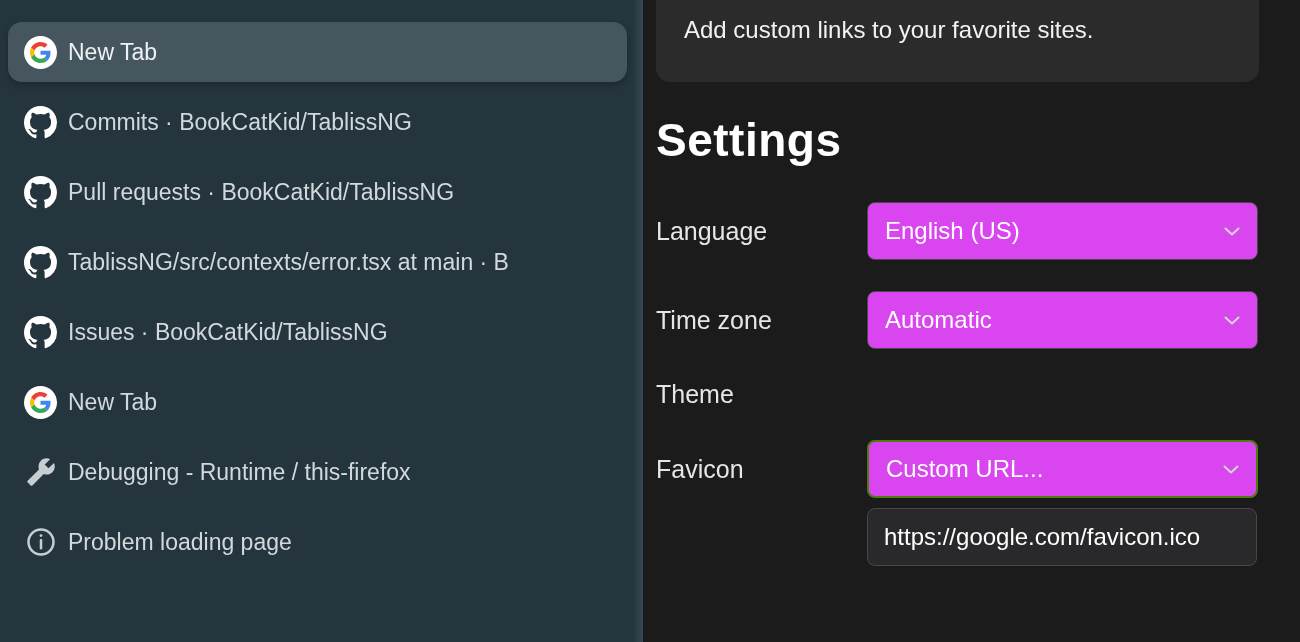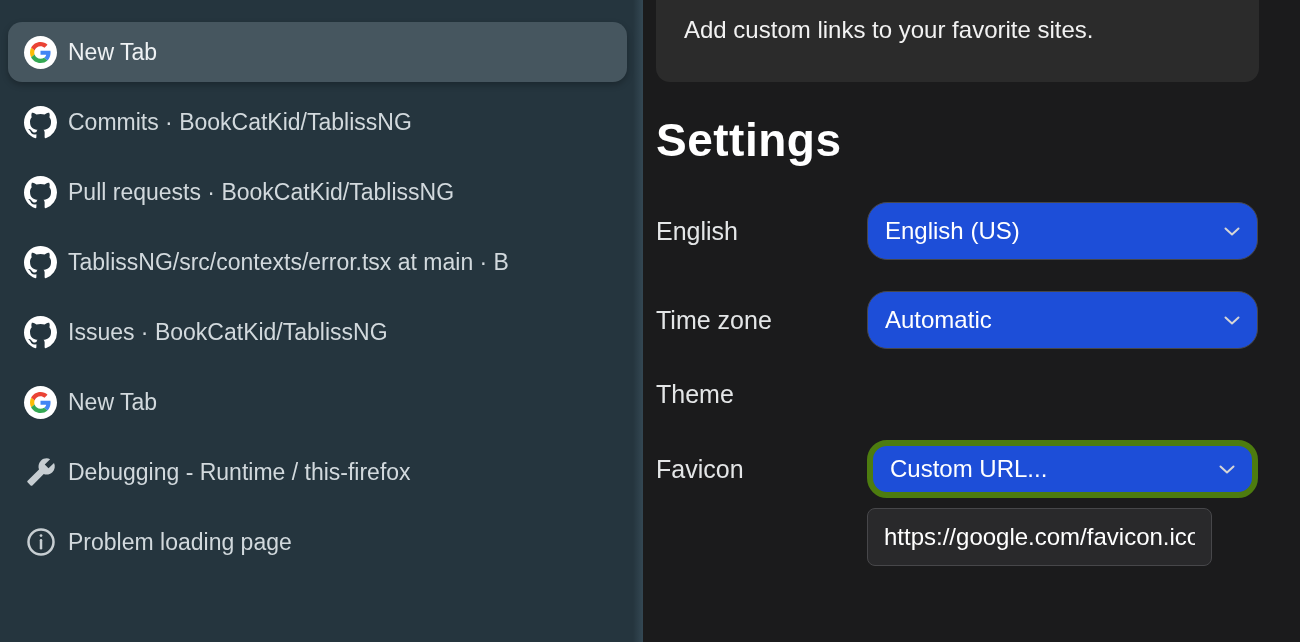--- a/index.html
+++ b/index.html
@@ -83,33 +83,33 @@
   .form-row { display: flex; align-items: center; margin-bottom: 31px; }
   .form-row.tight { margin-bottom: 10px; }
   .form-label {
     width: 211px;
     font-size: 25px;
     color: #e4e6e7;
     flex: none;
   }
   .control {
     width: 391px; height: 58px;
-    background: #1d4ed8;
+    background: #d946ef;
     border: 1.5px solid #47474a;
-    border-radius: 20px;
+    border-radius: 8px;
     display: flex; align-items: center;
     padding: 0 17px;
     color: #ffffff;
     font-size: 24px;
   }
   .control.select { justify-content: space-between; cursor: default; }
-  .control.select.focused { border: 6px solid #4d7c0f; }
+  .control.select.focused { border: 2px solid #4d7c0f; }
   .chev { flex: none; margin-left: 12px; }
   .url-input {
-    width: 345px; height: 58px;
+    width: 390px; height: 58px;
     background: #29292b;
     border: 1.5px solid #47474a;
     border-radius: 8px;
     padding: 0 16px;
     color: #ffffff;
     font-size: 24px;
     font-family: "Liberation Sans", sans-serif;
     outline: none;
     white-space: nowrap; overflow: hidden;
   }
@@ -209,21 +209,21 @@
 
     <div class="hint-card">
       <span>Add custom links to your favorite sites.</span>
     </div>
 
     <h1 class="panel-title">Settings</h1>
 
     <div class="form">
 
       <div class="form-row">
-        <span class="form-label">English</span>
+        <span class="form-label">Language</span>
         <div class="control select">
           <span>English (US)</span>
           <svg class="chev" width="16" height="9" viewBox="0 0 16 9" fill="none" stroke="#d6d6d6" stroke-width="2" stroke-linecap="round" stroke-linejoin="round">
               <path d="M1.5 1.5 L8 7.5 L14.5 1.5"></path>
             </svg>
         </div>
       </div>
 
       <div class="form-row">
         <span class="form-label">Time zone</span>

